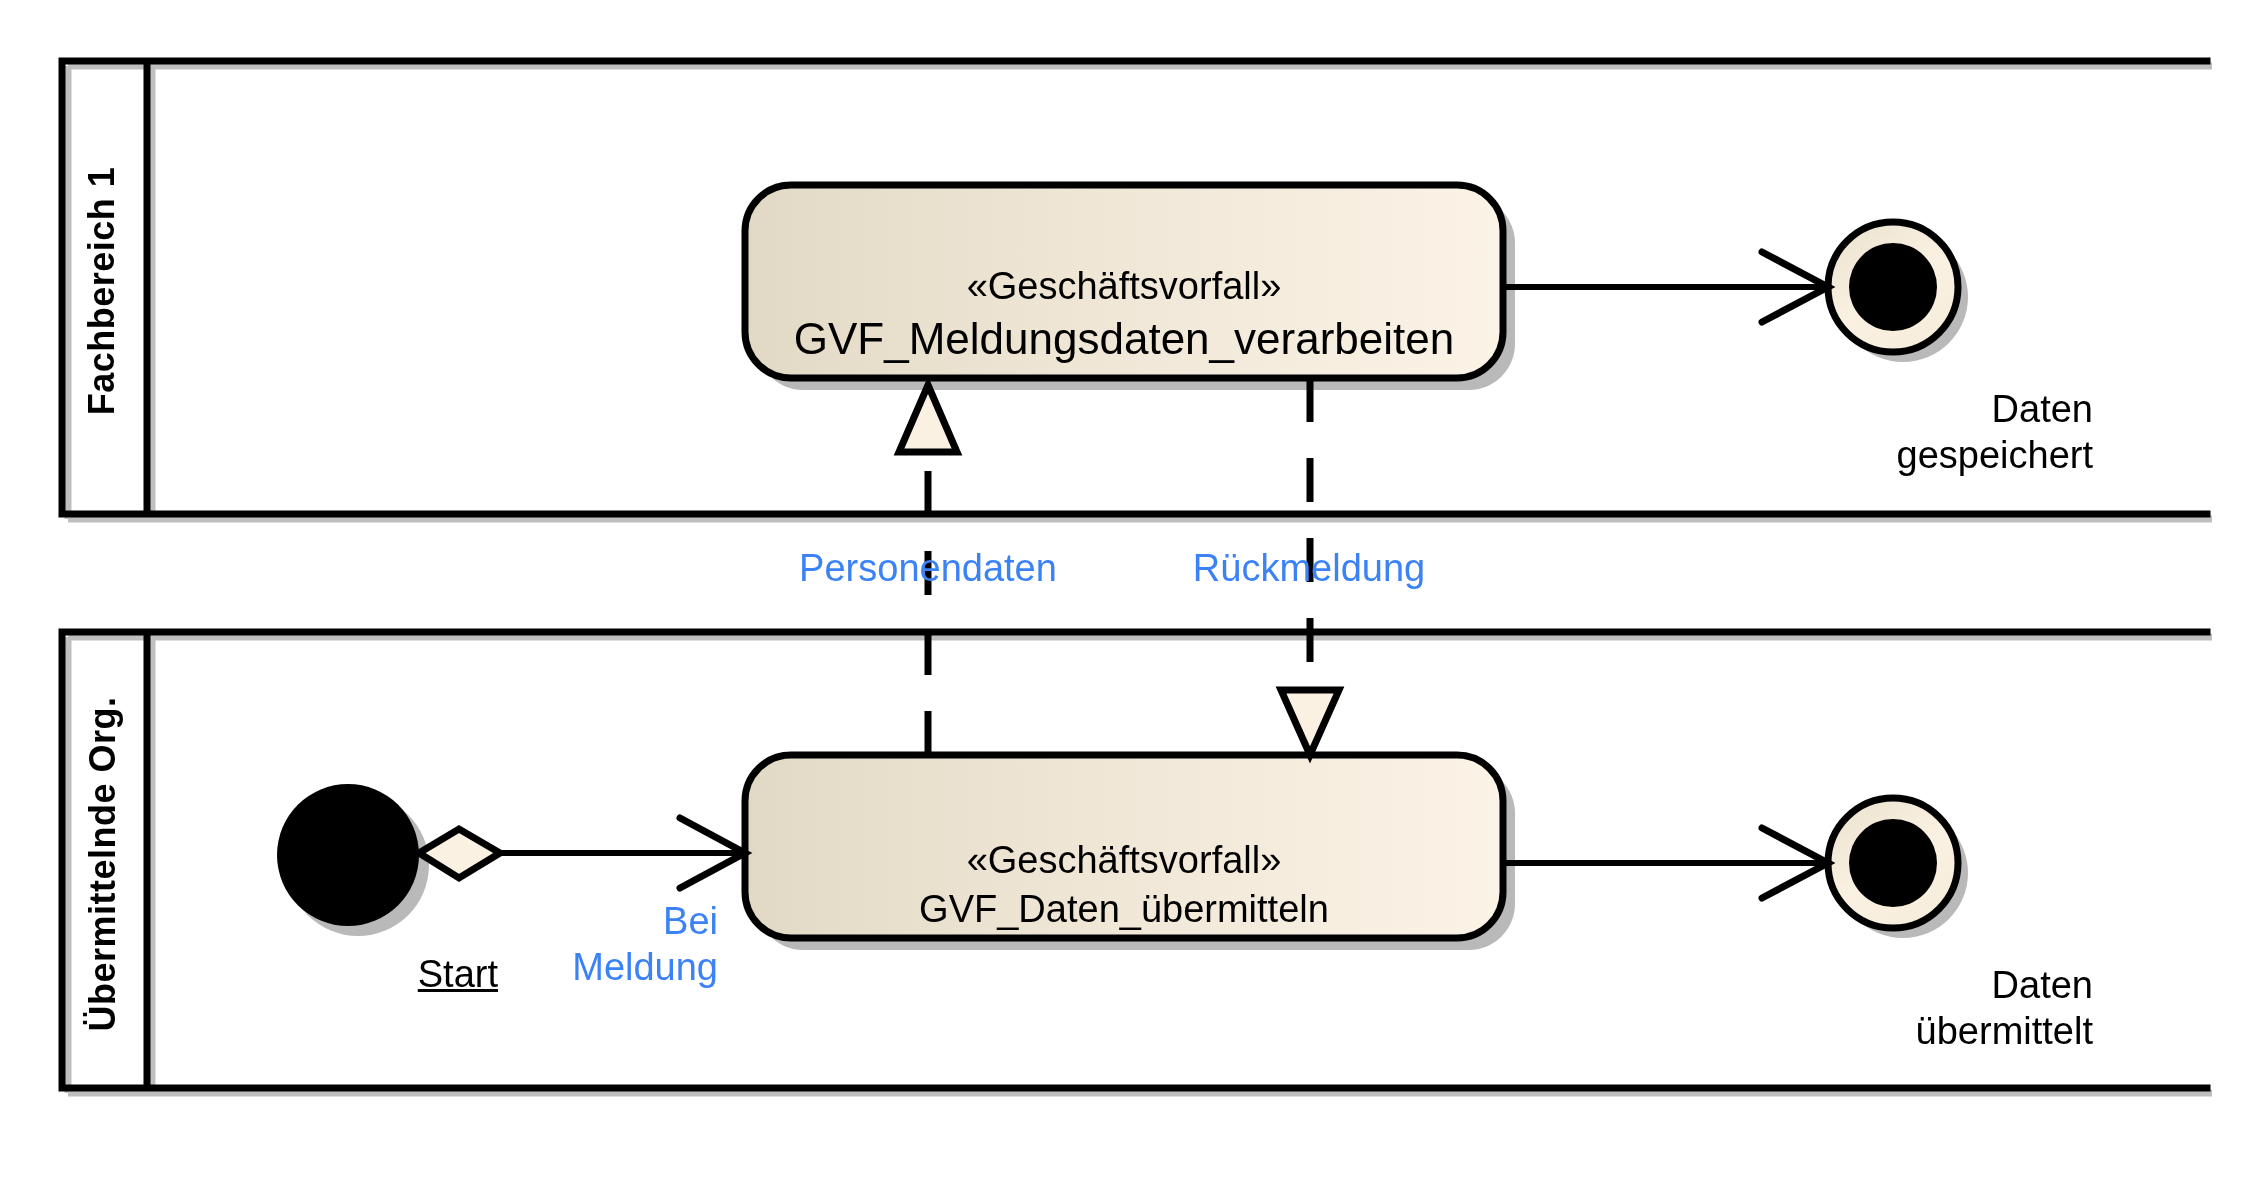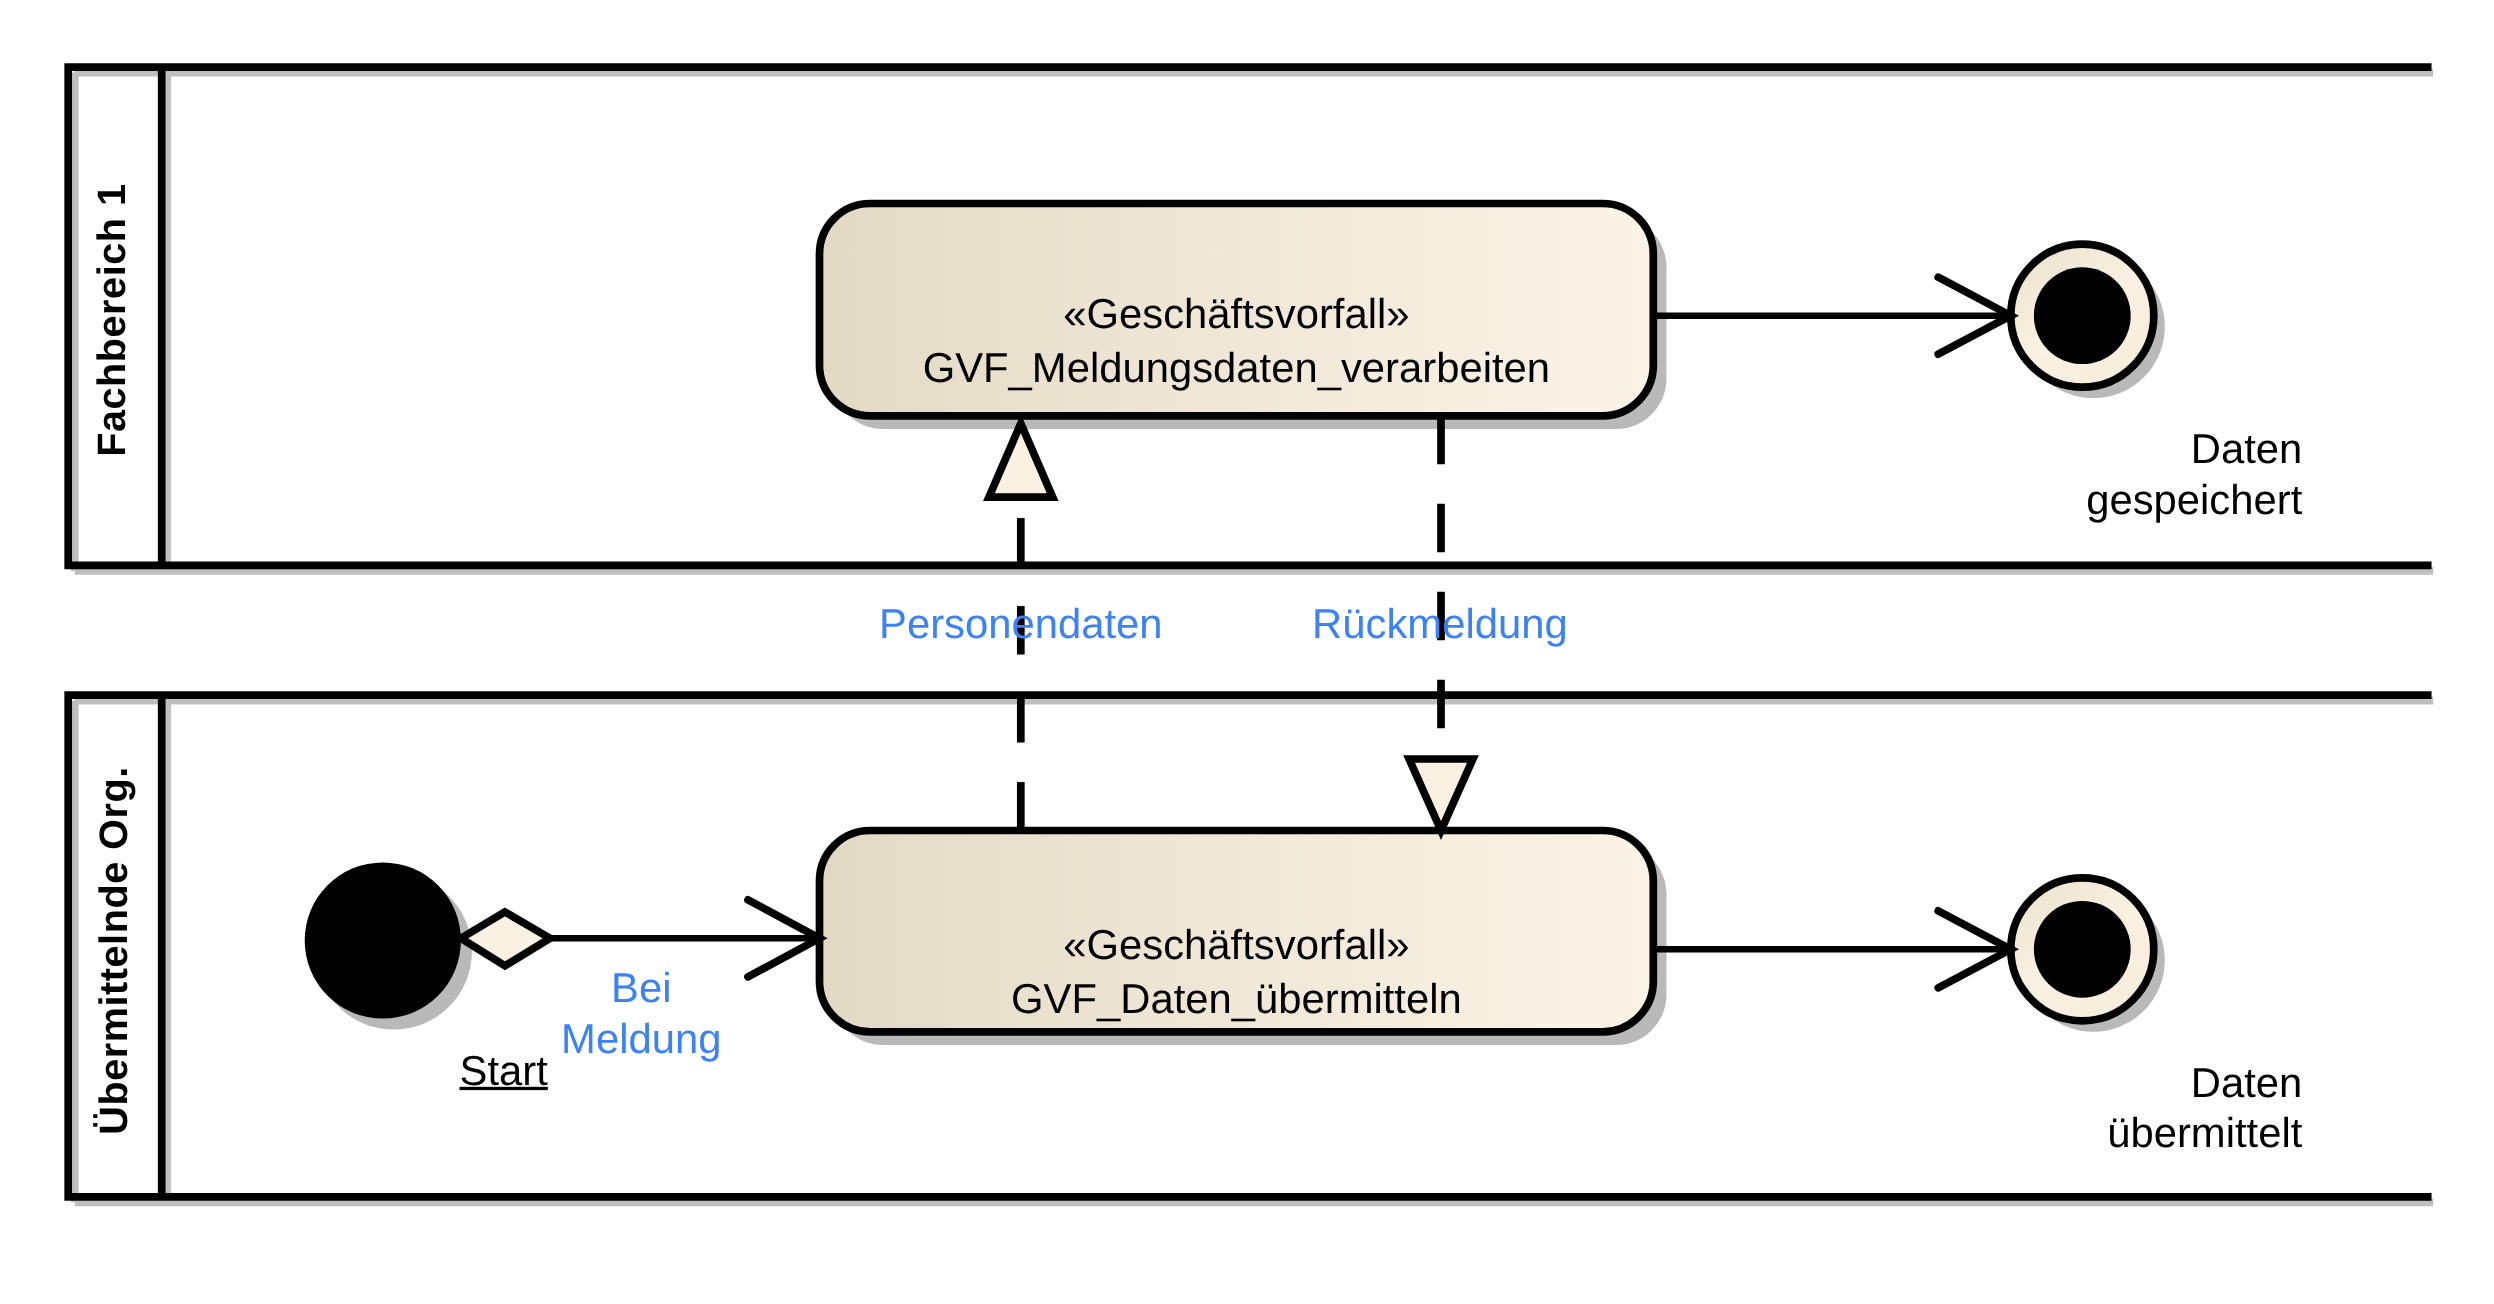--- a/index.html
+++ b/index.html
@@ -145,33 +145,33 @@
       <polygon points="1310,755 1281,690 1339,690" fill="#faf1e3" stroke="#000000" stroke-width="7" stroke-linejoin="miter"></polygon>
     </g>
 
   </svg>
 
   <div class="lane-title" style="left:-44px; top:270px; width:292px; font-size:36px; text-align:center; transform:rotate(-90deg);">Fachbereich 1</div>
 
   <div class="lane-title" style="left:-97px; top:843px; width:400px; font-size:36px; text-align:center; transform:rotate(-90deg);">Übermittelnde Org.</div>
 
   <div class="act-text" style="left:745px; top:238px; width:758px; font-size:38px;">«Geschäftsvorfall»</div>
-  <div class="act-text" style="left:745px; top:287px; width:758px; font-size:38px;">GVF_Meldungsdaten_verarbeiten</div>
+  <div class="act-text" style="left:745px; top:287px; width:758px; font-size:44px;">GVF_Meldungsdaten_verarbeiten</div>
 
   <div class="act-text" style="left:745px; top:812px; width:758px; font-size:38px;">«Geschäftsvorfall»</div>
   <div class="act-text" style="left:745px; top:861px; width:758px; font-size:38px;text-align:center;">GVF_Daten_übermitteln</div>
 
   <div class="node-label" style="left:1693px; top:386px; width:400px; font-size:38px;">Daten
 gespeichert</div>
 
   <div class="node-label" style="left:198px; top:951px; width:300px; font-size:38px;text-decoration:underline;">Start</div>
 
   <div class="node-label" style="left:1693px; top:962px; width:400px; font-size:38px;">Daten
 übermittelt</div>
 
-  <div class="edge-label" style="left:448px; top:876px; width:270px; font-size:38px; text-align:center;">Bei
+  <div class="edge-label" style="left:448px; top:898px; width:270px; font-size:38px; text-align:right;">Bei
 Meldung</div>
 
   <div class="edge-label" style="left:678px; top:545px; width:500px; font-size:38px;">Personendaten</div>
 
   <div class="edge-label" style="left:1076px; top:545px; width:466px; font-size:38px;">Rückmeldung</div>
 
 </div>
 
 </body></html>

